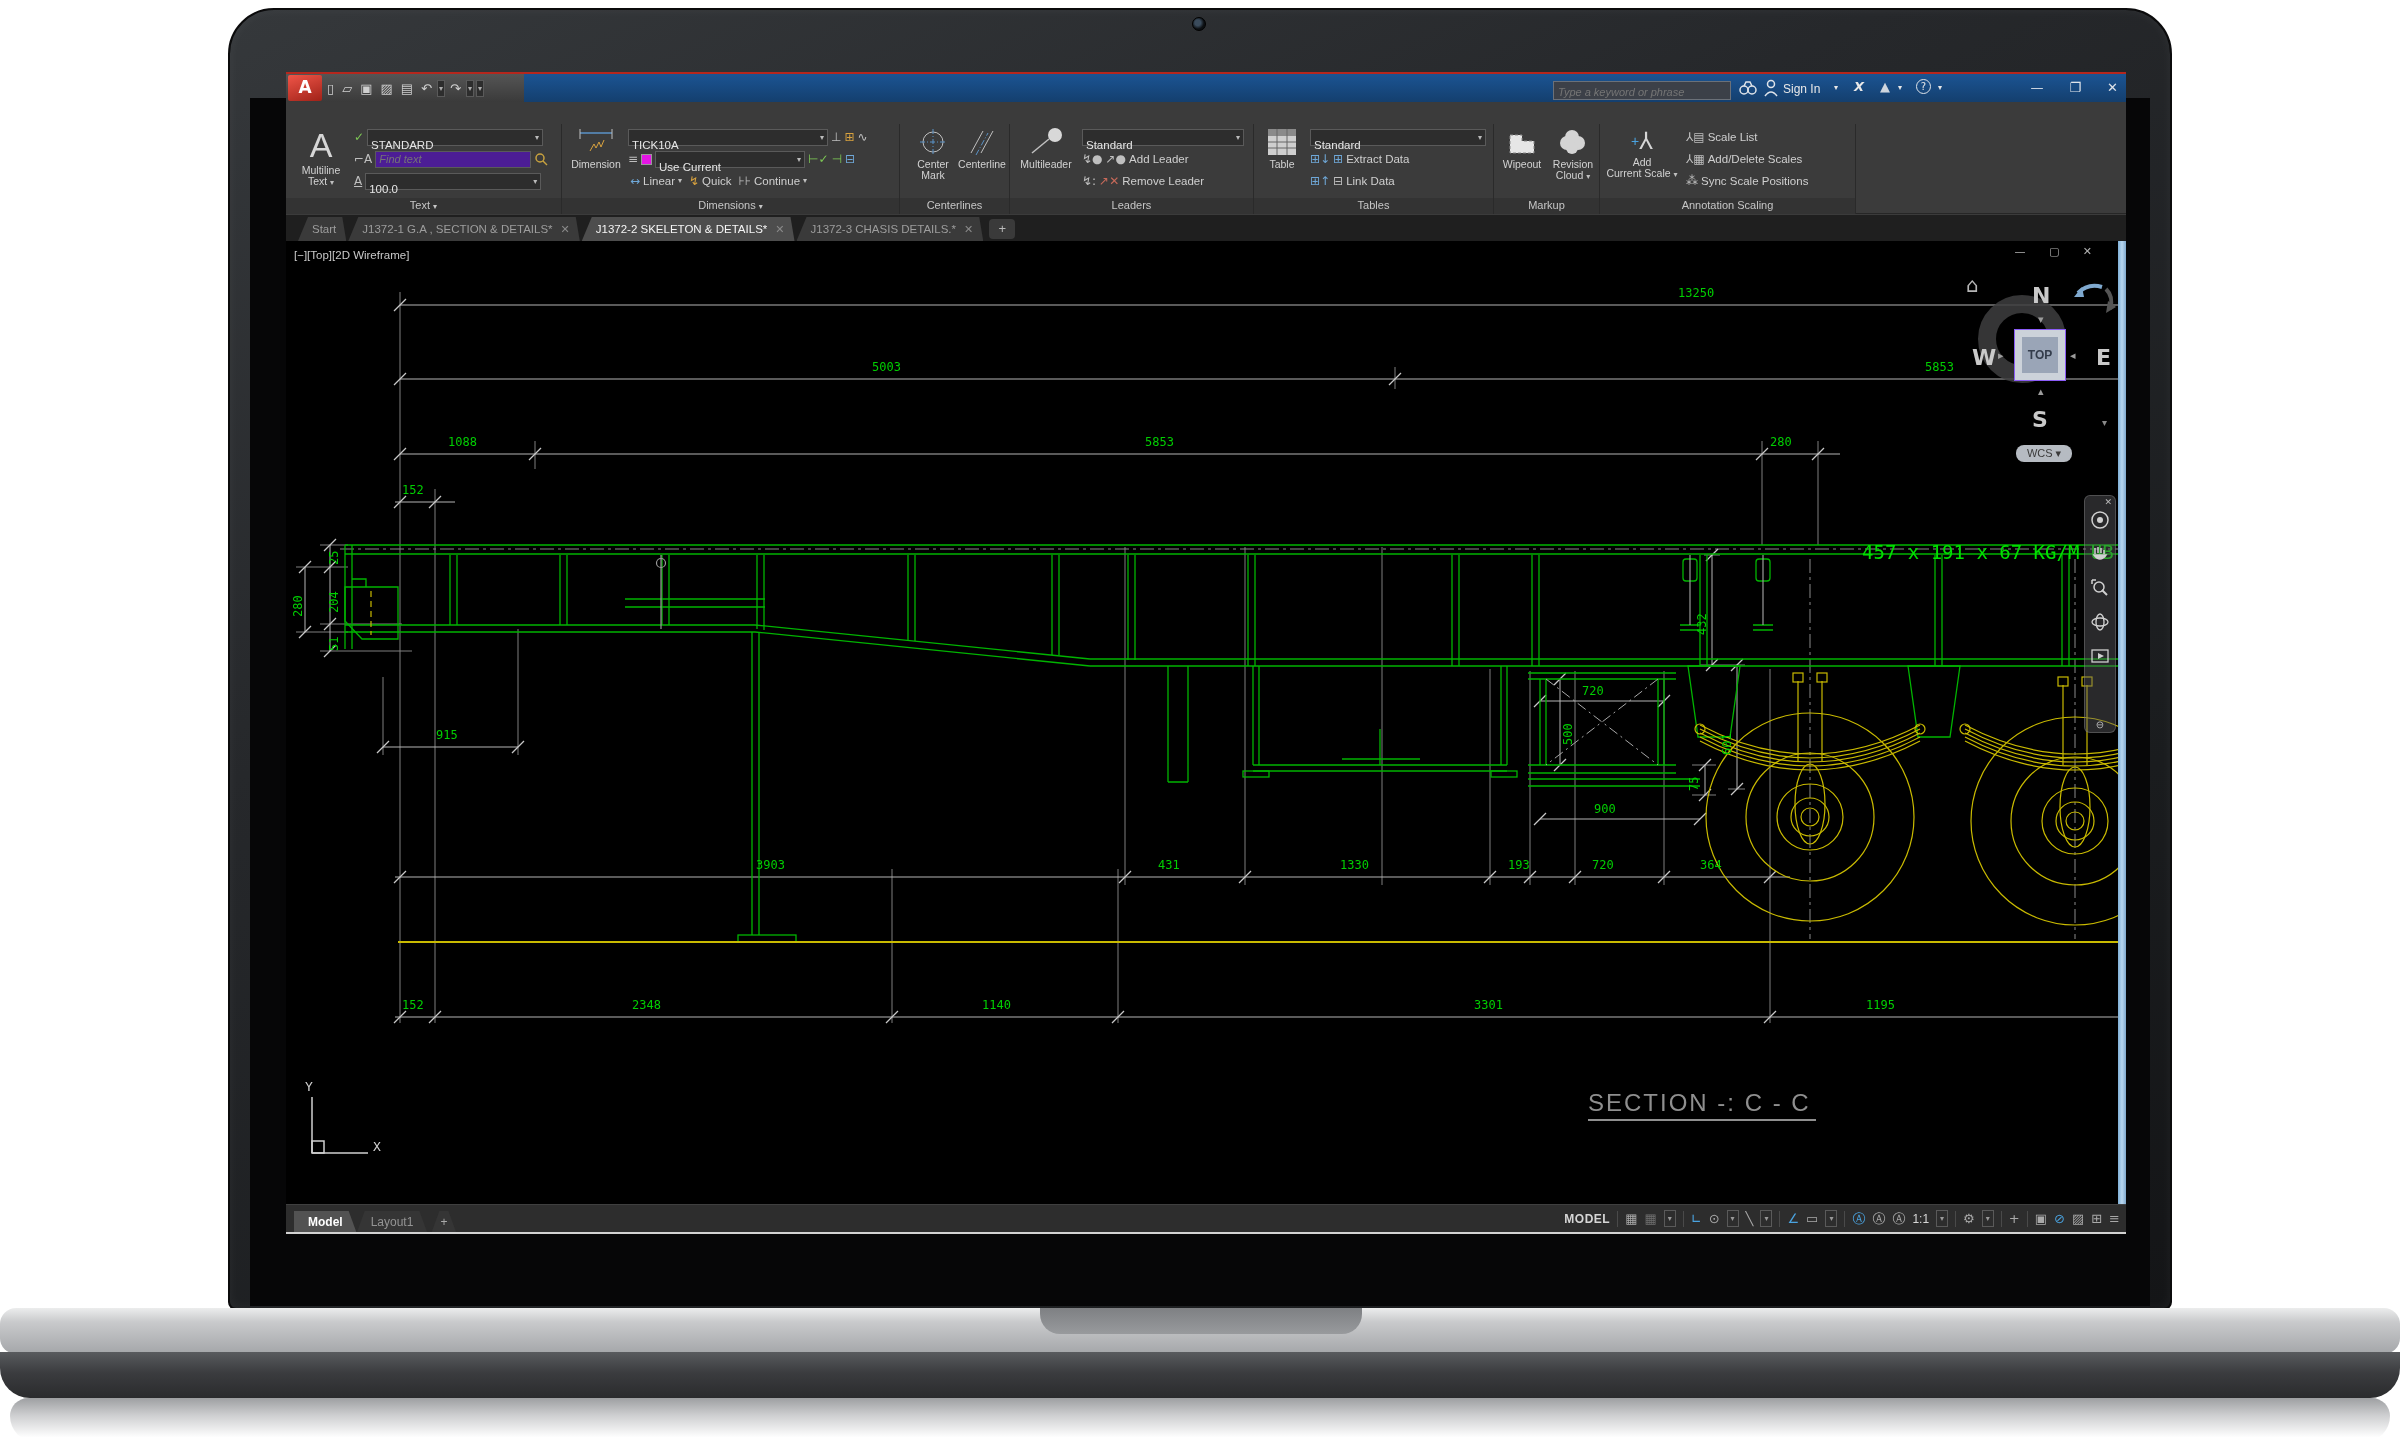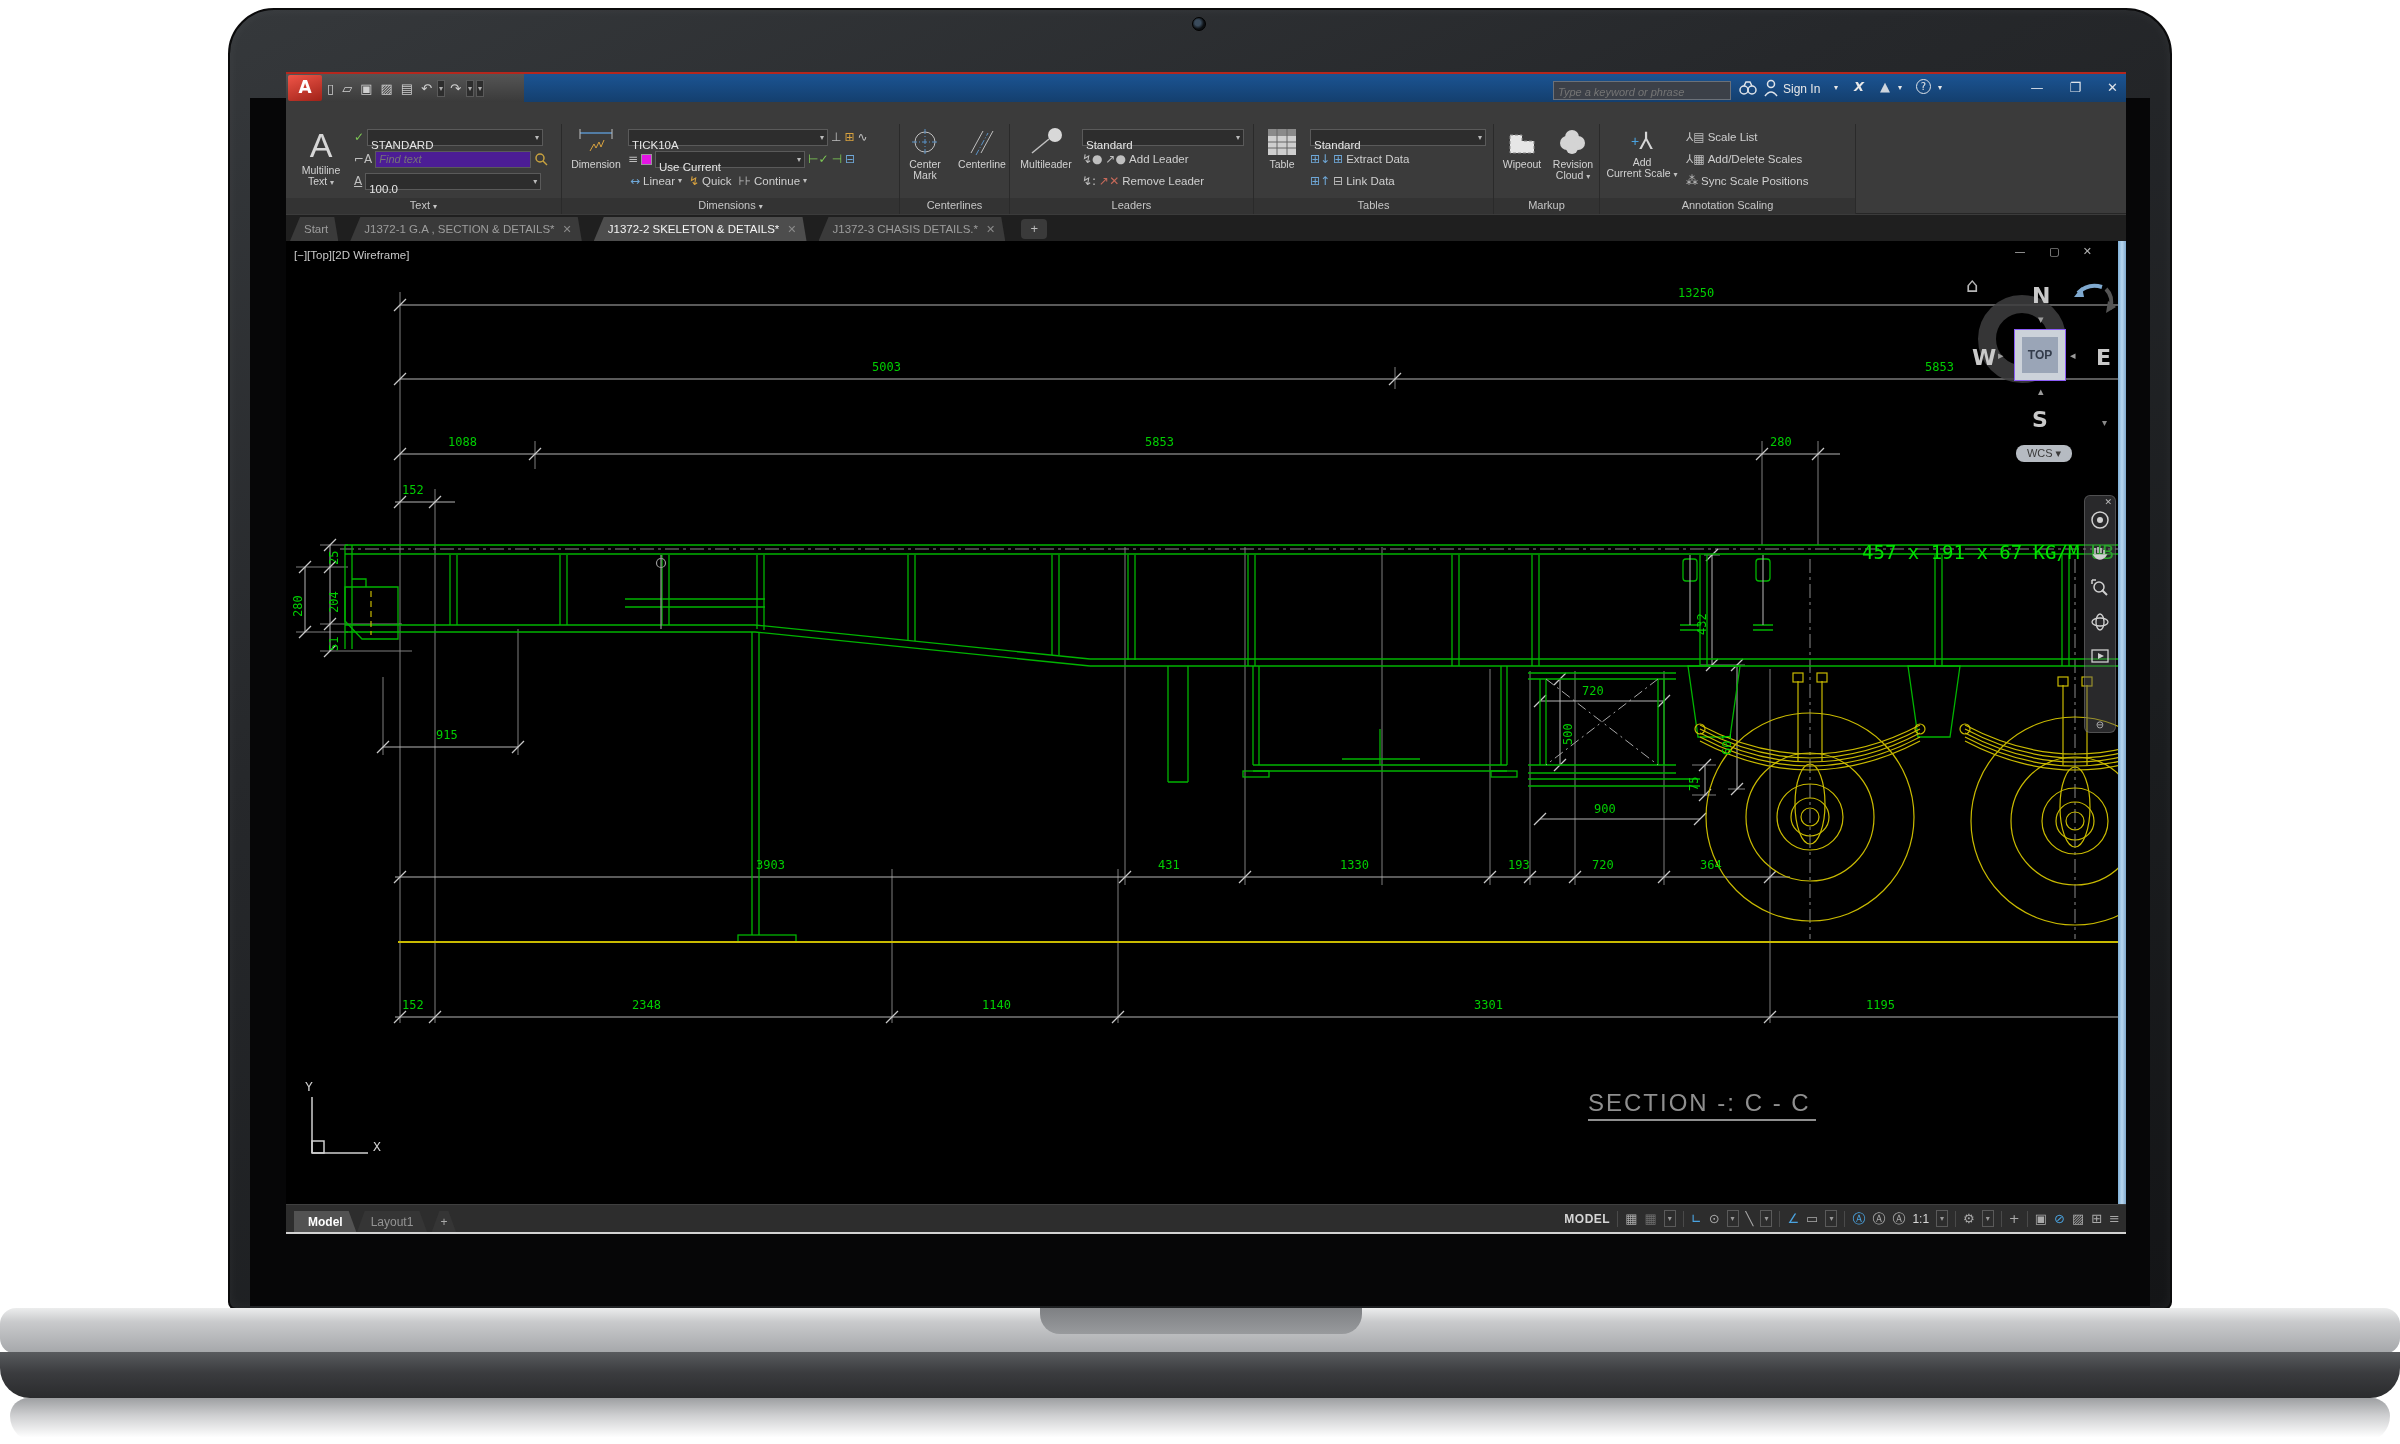--- a/index.html
+++ b/index.html
@@ -69,21 +69,21 @@
     display:flex; align-items:center; height:17px; padding:0 3px; }
   .dd .ddt { flex:1; white-space:nowrap; overflow:hidden;margin-top:16px; }
   .dd .dda { color:#bbb; font-size:8px; font-family:"DejaVu Sans",sans-serif; }
   .rowline { position:absolute; display:flex; align-items:center; gap:3px; height:18px; color:#cfcfcf; font-size:11.5px; }
   .mini { color:#bfbfbf; font-size:12px; font-family:"DejaVu Sans",sans-serif; line-height:12px; }
   .mini.grn { color:#7dc855; } .mini.blu { color:#6fa8d8; } .mini.org { color:#d8a23f; }
   .swatch { width:11px; height:11px; background:#e515e5; border:1px solid #999; display:inline-block; }
   .btnish { display:flex; align-items:center; gap:3px; padding:0 2px; }
 
   
-  #doctabs { left:0; top:143px; width:1840px; height:26px; background:#1f1f1f; display:flex; align-items:flex-end; padding-left:4px; gap:12px; }
+  #doctabs { left:0; top:143px; width:1840px; height:26px; background:#1f1f1f; display:flex; align-items:flex-end; padding-left:12px; gap:2px; }
   .ftab { height:24px; background:#3a3a3a; color:#9d9d9d; font-size:11.5px; display:flex; align-items:center;
     padding:0 10px 0 14px; clip-path:polygon(10px 0, calc(100% - 4px) 0, 100% 100%, 0 100%); gap:8px; }
   .ftab.active { background:#4d4d4d; color:#f5f5f5; }
   .ftab .fx { color:#8a8a8a; font-size:11px; }
   #ftab-plus { height:20px; width:26px; background:#3a3a3a; border-radius:4px; color:#bbb; text-align:center;
     line-height:19px; font-size:13px; margin:0 0 2px 4px; }
 
   
   #canvasarea { left:0; top:169px; width:1840px; height:993px; background:#000; overflow:hidden; }
   #vplabel { position:absolute; left:8px; top:8px; color:#c9c9c9; font-size:11.5px; }
@@ -269,21 +269,21 @@
           <span class="btnish">
             <span class="mini">⊦⊦</span>
             <span>Continue</span>
               <span class="mini" style="font-size:8px;">▾</span>
           </span>
         </div>
         <div class="plabel"><span>Dimensions</span> <span style="font-size:8px;">▾</span></div>
       </div>
 
       <div class="panel" style="left:614px;width:110px;">
-        <div class="bigbtn" style="left:0;width:50px;">
+        <div class="bigbtn" style="left:8px;width:50px;">
           <svg class="bicon" width="30" height="30">
             <circle cx="15" cy="15" r="10" fill="none" stroke="#c0c0c0"></circle>
             <line x1="15" y1="2" x2="15" y2="28" stroke="#5b93c8" stroke-dasharray="5 2 1 2"></line>
             <line x1="2" y1="15" x2="28" y2="15" stroke="#5b93c8" stroke-dasharray="5 2 1 2"></line>
           </svg>
           <span>Center</span><br><span>Mark</span>
         </div>
         <div class="bigbtn" style="left:56px;width:52px;">
           <svg class="bicon" width="30" height="30">
             <line x1="4" y1="26" x2="16" y2="4" stroke="#c0c0c0"></line>

